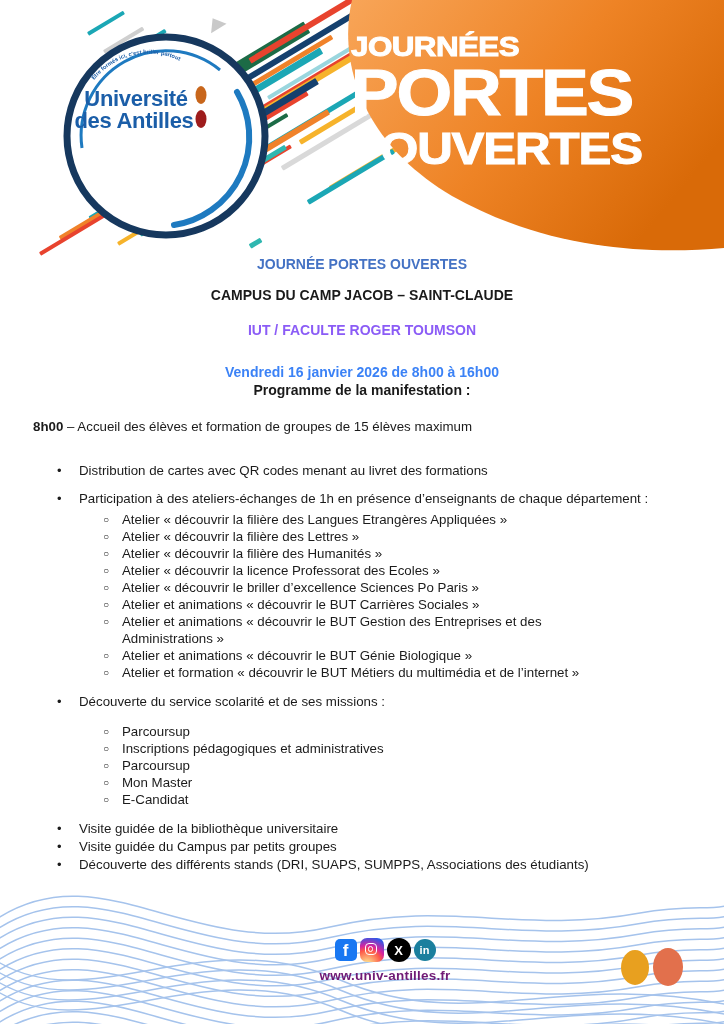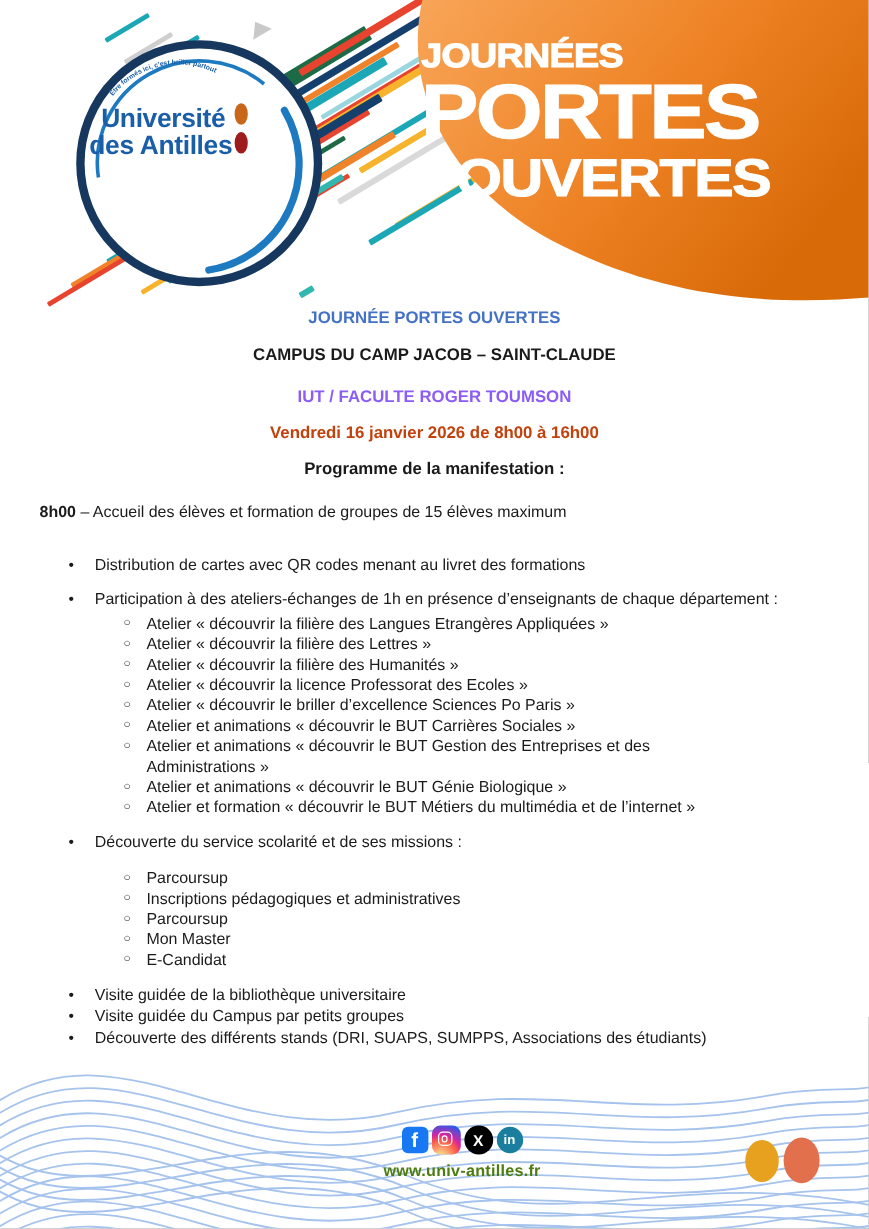--- a/index.html
+++ b/index.html
@@ -23,21 +23,21 @@
                  transform:scaleX(1.12); transform-origin:right center; -webkit-text-stroke:1px #ffffff; }
   .bl1 { right:147px; top:31px;  font-size:28px; letter-spacing:-0.5px; }
   .bl2 { right:34px;  top:56px;  font-size:64px; letter-spacing:-2px; }
   .bl3 { right:24px;  top:124px; font-size:44px; letter-spacing:-1px; }
 
   
   .hd { position:absolute; left:0; width:724px; text-align:center; font-weight:bold; font-size:14px; z-index:4; }
   .hd-event   { top:256px; color:#4472C4; }
   .hd-campus  { top:287px; color:#1a1a1a; }
   .hd-faculty { top:322px; color:#8b5cf6; }
-  .hd-date    { top:352px; color:#c2410c; }
+  .hd-date    { top:364px; color:#3b82f6; }
   .hd-program { top:382px; color:#1a1a1a; }
 
   
   .content { position:absolute; left:33px; right:33px; top:418px; font-size:13.3px; line-height:17px; z-index:4; }
   .content ul { list-style:none; }
   .l1 > li { position:relative; padding-left:46px; }
   .l1 > li > .mk { position:absolute; left:24px; top:0; font-size:13px; }
   .l2 > li { position:relative; padding-left:89px; }
   .l2 > li > .mk { position:absolute; left:70px; top:0px; font-size:10px; }
   .g1 { margin-top:27px; }
@@ -58,21 +58,21 @@
   .si { display:flex; align-items:center; justify-content:center; color:#fff; font-weight:bold; }
   .si.fb { width:22px; height:22px; border-radius:5px; background:#1877F2; font-size:17px; align-items:flex-end; }
   .si.fb b { line-height:20px; }
   .si.ig { width:24px; height:24px; border-radius:7px; position:relative;
            background:radial-gradient(circle at 30% 110%, #fdf497 0%, #fd5949 45%, #d6249f 60%, #285AEB 90%); }
   .si.ig .cam { position:absolute; left:5px; top:5px; width:12px; height:12px; border:1.8px solid #fff; border-radius:4px; }
   .si.ig .cam::after { content:""; position:absolute; left:2.2px; top:2.2px; width:3.6px; height:3.6px;
            border:1.6px solid #fff; border-radius:50%; }
   .si.xx { width:24px; height:24px; border-radius:50%; background:#000; font-size:13px; }
   .si.li { width:22px; height:22px; border-radius:50%; background:#1A7F9E; font-size:11px; }
-  .site { margin-top:6px; font-size:13.5px; font-weight:bold; color:#4d7c0f; letter-spacing:0.2px;text-align:center; }
+  .site { margin-top:6px; font-size:13.5px; font-weight:bold; color:#701a75; letter-spacing:0.2px;text-align:center; }
   .dot { position:absolute; border-radius:50%; z-index:4; }
   .dot.amber { left:621px; top:950px; width:28px; height:35px; background:#E8A01F; }
   .dot.coral { left:653px; top:948px; width:30px; height:38px; background:#E2704C; }
 </style>
 </head>
 <body>
 
 <div class="page">
 
   <div class="stripes">

